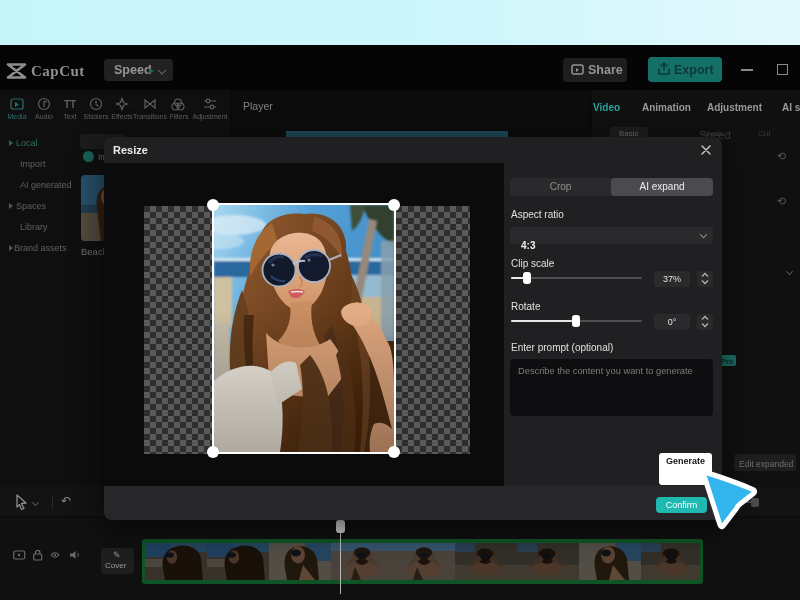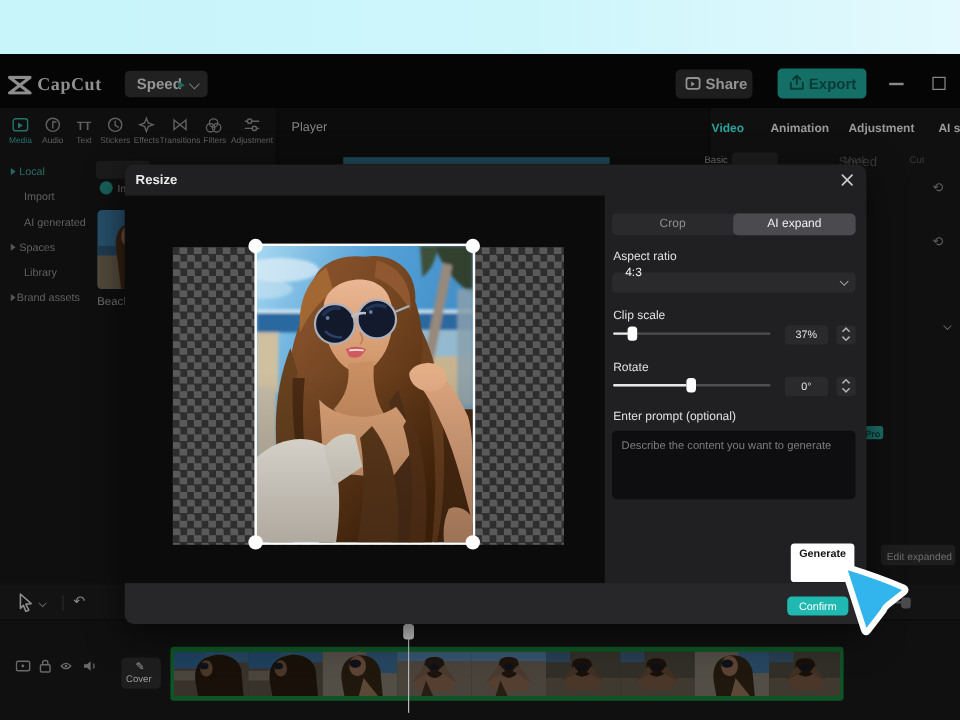--- a/index.html
+++ b/index.html
@@ -106,21 +106,21 @@
 <div class="abs" style="left:232px;top:90px;width:358px;height:395px;background:#0c0c0c;"></div>
 <div class="abs" style="left:243px;top:100px;font-size:10.5px;color:#828282;">Player</div>
 <div class="abs" style="left:286px;top:131px;width:222px;height:6px;background:#1d4856;"></div>
 
 <div class="abs" style="left:592px;top:90px;width:208px;height:395px;background:#101010;"></div>
 <div class="abs" style="left:593px;top:102px;font-size:10px;font-weight:bold;color:#2aa19a;">Video</div>
 <div class="abs" style="left:642px;top:102px;font-size:10px;font-weight:bold;color:#999999;">Animation</div>
 <div class="abs" style="left:707px;top:102px;font-size:10px;font-weight:bold;color:#999999;">Adjustment</div>
 <div class="abs" style="left:782px;top:102px;font-size:10px;font-weight:bold;color:#999999;white-space:nowrap;">AI st</div>
 <div class="abs" style="left:610px;top:127px;width:38px;height:12px;background:#1d1d1d;border-radius:3px;"></div>
-<div class="abs" style="left:587px;top:129px;font-size:8px;color:#6e6e6e;">Basic</div>
+<div class="abs" style="left:619px;top:129px;font-size:8px;color:#6e6e6e;">Basic</div>
 <div class="abs" style="left:699px;top:129px;font-size:11px;color:#3a3a3a;">Speed</div>
 <div class="abs" style="left:703px;top:129px;font-size:8px;color:#3a3a3a;">Mask</div>
 <div class="abs" style="left:758px;top:129px;font-size:8px;color:#3a3a3a;">Cut</div>
 <div class="abs" style="left:777px;top:150px;font-size:11px;color:#5e5e5e;transform:scaleX(-1);">⟳</div>
 <div class="abs" style="left:777px;top:195px;font-size:11px;color:#5e5e5e;transform:scaleX(-1);">⟳</div>
 <div class="abs" style="left:716px;top:265px;font-size:9px;color:#7e7e7e;">d</div>
 <div class="abs" style="left:786px;top:268px;width:7px;height:7px;border-right:1.6px solid #6e6e6e;border-bottom:1.6px solid #6e6e6e;transform:rotate(45deg) scale(0.7);"></div>
 <div class="abs" style="left:714px;top:355px;width:22px;height:11px;background:#1d6f67;border-radius:2px;"></div>
 <div class="abs" style="left:721px;top:357px;font-size:7.5px;font-weight:bold;color:#0a2e2a;">Pro</div>
 <div class="abs" style="left:734px;top:454px;width:62px;height:17px;background:#1e1e1e;border-radius:3px;"></div>
@@ -302,21 +302,21 @@
 <div class="abs" style="left:207px;top:199px;width:12px;height:12px;background:#fff;border-radius:50%;"></div>
 <div class="abs" style="left:388px;top:199px;width:12px;height:12px;background:#fff;border-radius:50%;"></div>
 <div class="abs" style="left:207px;top:446px;width:12px;height:12px;background:#fff;border-radius:50%;"></div>
 <div class="abs" style="left:388px;top:446px;width:12px;height:12px;background:#fff;border-radius:50%;"></div>
 
 <div class="abs" style="left:510px;top:178px;width:203px;height:18px;background:#2a2a2d;border-radius:4px;"></div>
 <div class="abs" style="left:510px;top:178px;width:101px;height:18px;font-size:10px;color:#8f8f8f;text-align:center;line-height:18px;">Crop</div>
 <div class="abs" style="left:611px;top:178px;width:102px;height:18px;background:#4a4a4f;border-radius:4px;font-size:10px;color:#efefef;text-align:center;line-height:18px;">AI expand</div>
 <div class="abs" style="left:511px;top:209px;font-size:10px;color:#e0e0e0;">Aspect ratio</div>
 <div class="abs" style="left:510px;top:227px;width:203px;height:17px;background:#2a2a2d;border-radius:4px;"></div>
-<div class="abs" style="left:521px;top:222px;font-size:10px;font-weight:normal;color:#f0f0f0;">4:3</div>
+<div class="abs" style="left:521px;top:240px;font-size:10px;font-weight:bold;color:#f0f0f0;">4:3</div>
 <div class="abs" style="left:700px;top:231px;width:7px;height:7px;border-right:1.6px solid #b0b0b0;border-bottom:1.6px solid #b0b0b0;transform:rotate(45deg) scale(0.75);"></div>
 <div class="abs" style="left:511px;top:258px;font-size:10px;color:#e0e0e0;">Clip scale</div>
 <div class="abs" style="left:511px;top:277px;width:131px;height:2px;background:#4f4f53;border-radius:1px;"></div>
 <div class="abs" style="left:511px;top:277px;width:17px;height:2px;background:#e8e8e8;border-radius:1px;"></div>
 <div class="abs" style="left:523px;top:271.5px;width:8px;height:12px;background:#fff;border-radius:3px;"></div>
 <div class="abs" style="left:654px;top:270.5px;width:36px;height:16px;background:#2a2a2d;border-radius:3px;font-size:9px;color:#e3e3e3;text-align:center;line-height:16px;">37%</div>
 <div class="abs" style="left:697px;top:270.5px;width:16px;height:16px;background:#2a2a2d;border-radius:3px;"></div>
 <svg class="abs" style="left:699px;top:272px;" width="12" height="13" viewBox="0 0 12 13">
   <path d="M3,4.5 L6,1.5 L9,4.5" stroke="#b0b0b0" stroke-width="1.3" fill="none"></path>
   <path d="M3,8.5 L6,11.5 L9,8.5" stroke="#b0b0b0" stroke-width="1.3" fill="none"></path>

